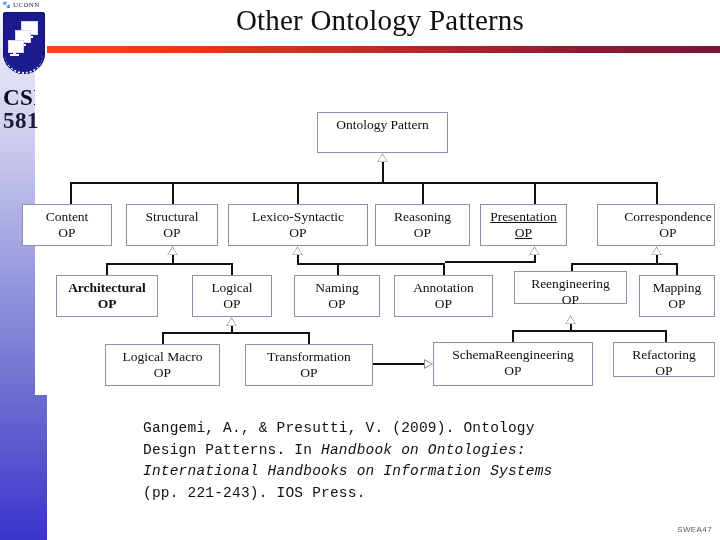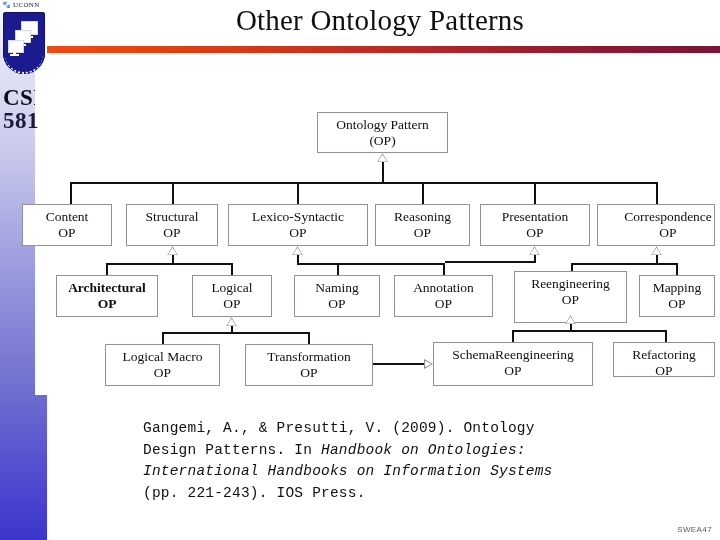--- a/index.html
+++ b/index.html
@@ -148,21 +148,20 @@
 </div>
 <div id="code-mask"></div>
 
 <div id="slide-title">Other Ontology Patterns</div>
 <div id="title-rule"></div>
 
 <div id="diagram">
 
   <div class="node" style="left:317px;top:16px;width:131px;height:41px;">
     <span>Ontology Pattern</span>
-    <span class="l2">(OP)</span>
   </div>
 
   <div class="triw" style="left:377px;top:57px;">
       <i></i>
       <u></u>
     </div>
   <div class="line vline" style="left:382px;top:66px;height:22px;"></div>
 
   <div class="line hline" style="left:70px;top:86px;width:588px;"></div>
   <div class="line vline" style="left:70px;top:86px;height:24px;"></div>
@@ -181,21 +180,21 @@
     <span class="l2">OP</span>
   </div>
   <div class="node" style="left:228px;top:108px;width:140px;height:42px;">
     <span>Lexico-Syntactic</span>
     <span class="l2">OP</span>
   </div>
   <div class="node" style="left:375px;top:108px;width:95px;height:42px;">
     <span>Reasoning</span>
     <span class="l2">OP</span>
   </div>
-  <div class="node" style="left:480px;top:108px;width:110px;height:42px;">
+  <div class="node" style="left:480px;top:108px;width:87px;height:42px;text-decoration:underline;">
     <span>Presentation</span>
     <span class="l2">OP</span>
   </div>
   <div class="node" style="left:597px;top:108px;width:118px;height:42px;padding-left:24px;">
     <span>Correspondence</span>
     <span class="l2">OP</span>
   </div>
 
   <div class="triw" style="left:167px;top:150px;">
       <i></i>
@@ -241,21 +240,21 @@
     <span class="l2">OP</span>
   </div>
   <div class="node" style="left:294px;top:179px;width:86px;height:42px;">
     <span>Naming</span>
     <span class="l2">OP</span>
   </div>
   <div class="node" style="left:394px;top:179px;width:99px;height:42px;">
     <span>Annotation</span>
     <span class="l2">OP</span>
   </div>
-  <div class="node" style="left:514px;top:175px;width:113px;height:52px;">
+  <div class="node" style="left:514px;top:175px;width:113px;height:33px;">
     <span>Reengineering</span>
     <span class="l2">OP</span>
   </div>
   <div class="node" style="left:639px;top:179px;width:76px;height:42px;">
     <span>Mapping</span>
     <span class="l2">OP</span>
   </div>
 
   <div class="triw" style="left:226px;top:221px;">
       <i></i>

